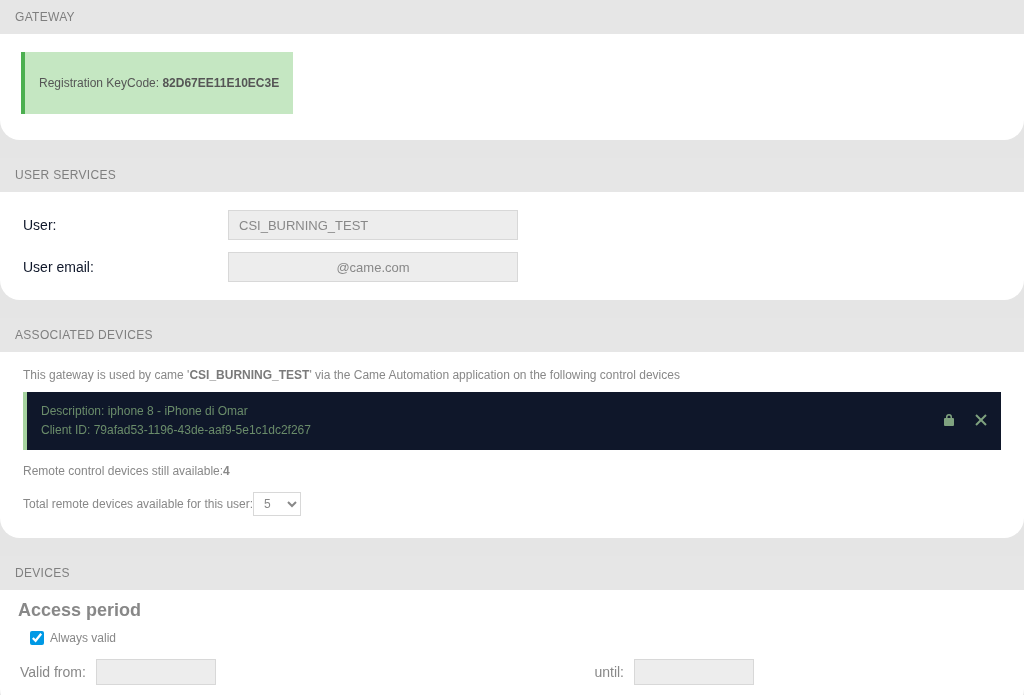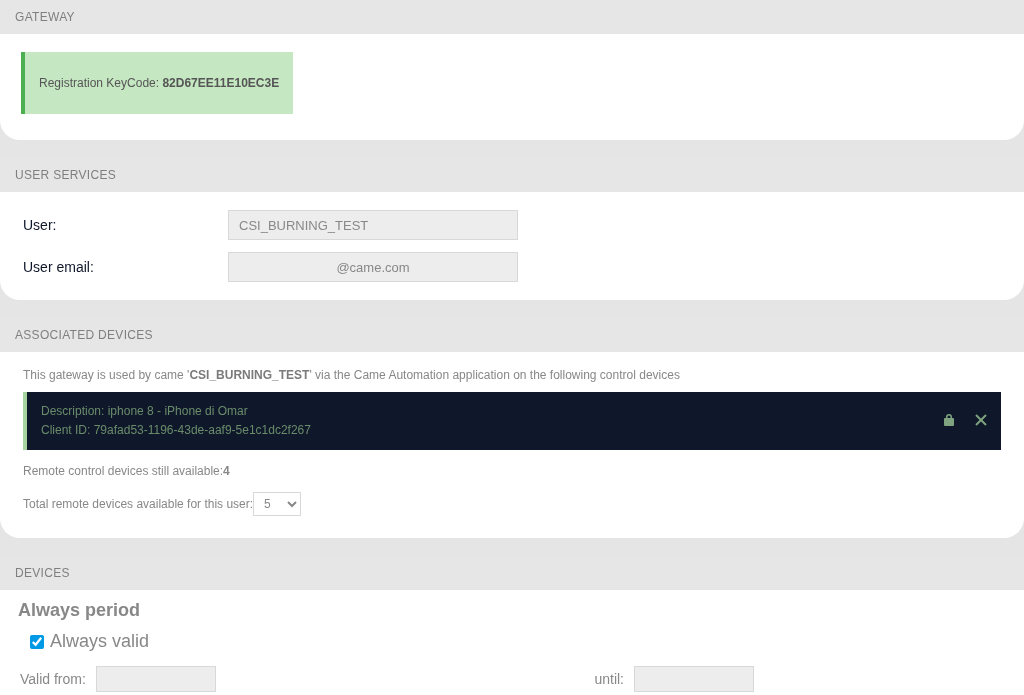--- a/index.html
+++ b/index.html
@@ -100,21 +100,21 @@
       font-weight: bold;
       padding: 10px 18px 6px 18px;
     }
     .check-row {
       padding: 4px 22px 10px 30px;
       display: flex;
       align-items: center;
       gap: 6px;
     }
     .check-row input[type=checkbox] { width: 14px; height: 14px; accent-color: #0099e5; }
-    .check-label { font-size: 18px; color: #888; }
+    .check-label { font-size: 12px; color: #888; }
     .valid-row {
       display: flex;
       align-items: center;
       padding: 4px 20px 24px 20px;
       gap: 10px;
     }
     .valid-row .lbl { font-size: 14px; color: #888; }
     .date-box {
       width: 120px;
       height: 26px;
@@ -186,21 +186,21 @@
       <span>Total remote devices available for this user:</span>
       <select class="small-sel">
         <option>5</option>
       </select>
     </div>
   </div>
 </div>
 
 <div class="panel">
   <div class="panel-header">DEVICES</div>
-  <div class="access-title">Always period</div>
+  <div class="access-title">Access period</div>
   <div class="check-row">
     <input type="checkbox" checked="" style="">
     <span class="check-label">Always valid</span>
   </div>
   <div class="valid-row">
     <span class="lbl">Valid from:</span>
     <input class="date-box" disabled="" style="">
     <div class="spacer-flex"></div>
     <span class="lbl">until:</span>
     <input class="date-box" disabled="" style="">

